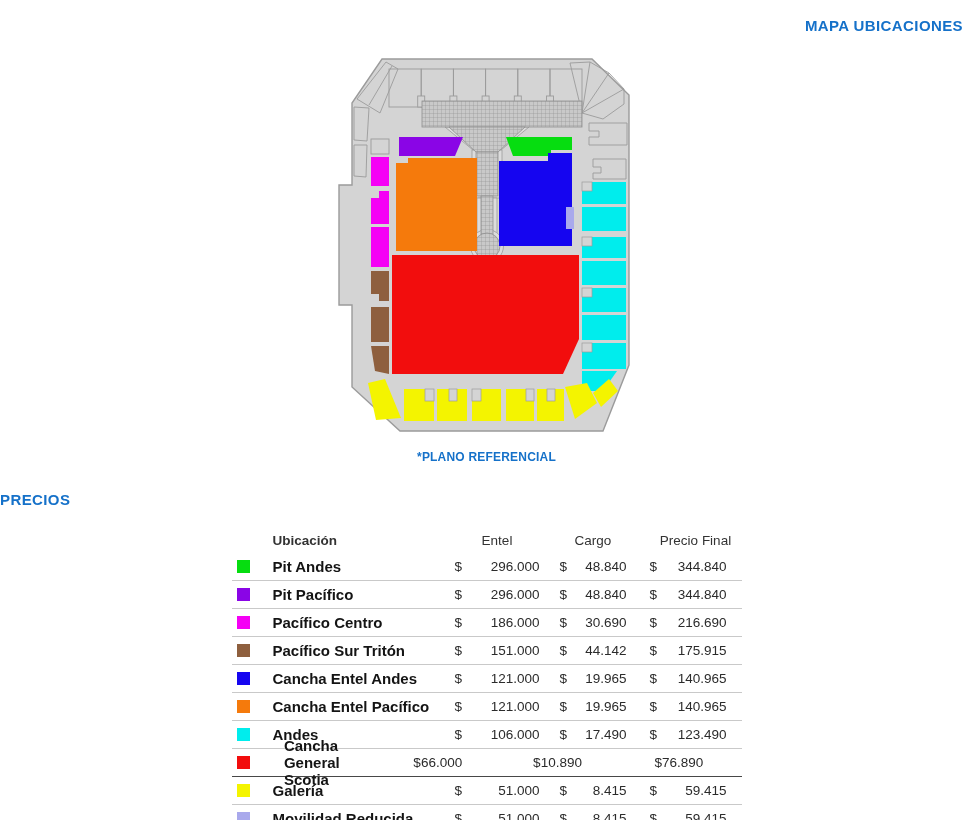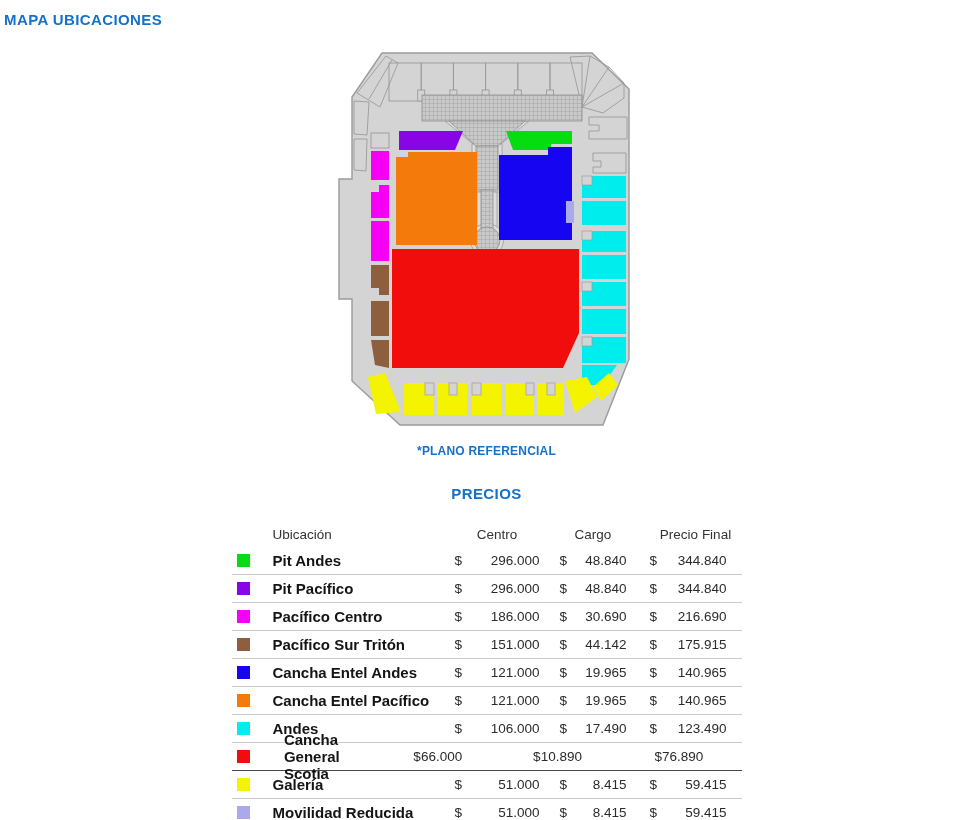--- a/index.html
+++ b/index.html
@@ -1,30 +1,30 @@
 <!DOCTYPE html>
 <html><head>
 <meta charset="utf-8">
 <style>
   html,body{margin:0;padding:0;background:#fff;}
   body{width:973px;height:820px;overflow:hidden;font-family:"Liberation Sans",sans-serif;}
   .page{width:973px;padding-top:7px;}
-  .title{text-align:left;font-size:15px;font-weight:bold;letter-spacing:.4px;margin:4px;}
+  .title{text-align:right;font-size:15px;font-weight:bold;letter-spacing:.4px;margin:10px;}
   .map-wrap{width:300px;margin:15px auto 0 auto;}
   .map-note{text-align:center;font-size:12px;font-weight:bold;letter-spacing:.2px;margin-top:7px;}
-  .prices-title{text-align:center;font-size:15px;font-weight:bold;letter-spacing:.4px;margin-top:27px;}
+  .prices-title{font-size:15px;font-weight:bold;letter-spacing:.4px;margin-top:27px;}
   .table{width:510px;margin:20px auto 0 auto;}
   .thead,.trow{display:flex;align-items:center;}
   .thead{height:25px;font-size:13.5px;color:#333;}
   .trow{height:27px;border-bottom:1px solid #c9c9c9;}
   .trow.dark-line{border-bottom:1.6px solid #474747;gap:30px;}
   .trow.no-line{border-bottom:none;}
   .cell-sw{width:41px;display:flex;align-items:center;}
   .swatch{display:inline-block;width:13px;height:13px;margin-left:5px;}
-  .cell-label{width:182px;text-align:left;}
+  .cell-label{width:182px;text-align:left;font-weight:bold;}
   .lbl{font-size:15px;font-weight:bold;color:#141414;}
   .cell-money{width:85px;}
   .cell-cargo{width:67px;}
   .cell-final{width:77px;}
   .gap1{width:20px;}
   .gap2{width:23px;}
   .pad-r{width:15px;}
   .money{display:flex;justify-content:space-between;font-size:13.5px;color:#2b2b2b;}
   .th.center{text-align:center;}
   .cell-final-h{width:92px;text-align:center;}
@@ -164,21 +164,21 @@
   </div>
 
   <div class="map-note accent" style="color: rgb(21, 113, 201);">*PLANO REFERENCIAL</div>
 
   <h2 class="prices-title accent" style="color: rgb(21, 113, 201);">PRECIOS</h2>
 
   <div class="table">
     <div class="thead">
       <div class="cell-sw"></div>
       <div class="cell-label th">Ubicación</div>
-      <div class="cell-money th center">Centro</div>
+      <div class="cell-money th center">Entel</div>
       <div class="gap1"></div>
       <div class="cell-cargo th center">Cargo</div>
       <div class="gap2"></div>
       <div class="cell-final-h th center">Precio Final</div>
     </div>
     <div id="rows">
   <div class="trow">
     <div class="cell-sw">
       <span class="swatch" style="background: rgb(6, 221, 16);"></span>
     </div>

